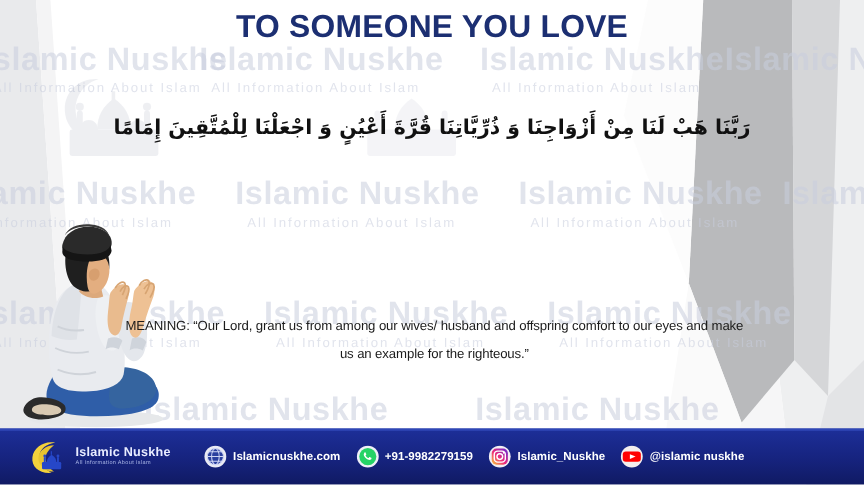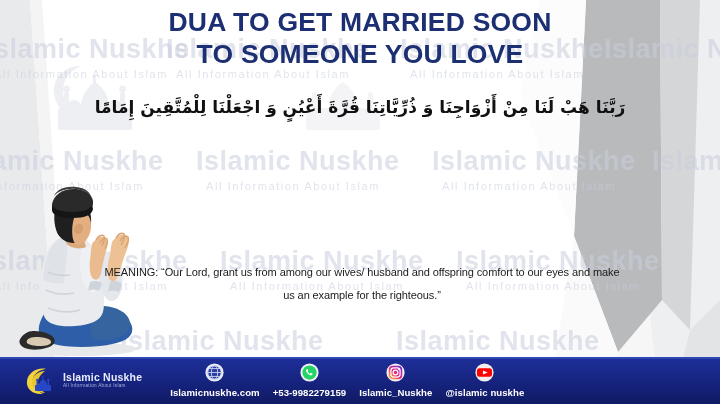--- a/index.html
+++ b/index.html
@@ -154,21 +154,21 @@
     letter-spacing: .3px;
     display: block;
     margin-top: 1px;
   }
   .f-items {
     display: flex;
     align-items: center;
     margin-left: 28px;
     gap: 13px;
   }
-  .f-item { display: flex; align-items: center; gap: 5px; flex-direction: column; }
+  .f-item { display: flex; align-items: center; gap: 5px; }
   .f-item-label {
     color: #ffffff;
     font-size: 9.6px;
     font-weight: 700;
     letter-spacing: .05px;
     white-space: nowrap;
   }
   .f-ico { width: 19px; height: 19px; flex: 0 0 19px; }
 </style>
 </head>
@@ -241,21 +241,20 @@
       <g fill="#9aa0b4">
         <rect x="20" y="56" width="74" height="22" rx="2"></rect>
         <path d="M57 30c9 6 14 14 14 26H43c0-12 5-20 14-26z"></path>
         <rect x="26" y="40" width="5" height="18" rx="2.5"></rect>
         <rect x="82" y="40" width="5" height="18" rx="2.5"></rect>
       </g>
     </svg>
   </div>
 
   <div class="title-block">
-    <span class="title-line">DUA TO GET MARRIED SOON</span>
     <span class="title-line">TO SOMEONE YOU LOVE</span>
   </div>
 
   <div class="arabic">رَبَّنَا هَبْ لَنَا مِنْ أَزْوَاجِنَا وَ ذُرِّيَّاتِنَا قُرَّةَ أَعْيُنٍ وَ اجْعَلْنَا لِلْمُتَّقِينَ إِمَامًا</div>
 
 
   <div class="meaning-block">MEANING: “Our Lord, grant us from among our wives/ husband and offspring comfort to our eyes and make us an example for the righteous.”</div>
 
   <svg class="man" viewBox="0 0 150 172">
 
@@ -336,21 +335,21 @@
         </svg>
         <span class="f-item-label">Islamicnuskhe.com</span>
       </div>
 
       <div class="f-item">
         <svg class="f-ico" viewBox="0 0 24 24">
           <circle cx="12" cy="12" r="11.5" fill="#eef0f7"></circle>
           <circle cx="12" cy="12" r="9" fill="#25d366"></circle>
           <path d="M8.6 7.6c.3-.1.8-.2 1 .2.2.4.7 1.5.8 1.7.1.2 0 .4-.1.6-.2.2-.4.5-.5.6-.1.1-.2.3-.1.5.5.9 1.4 1.8 2.5 2.3.3.1.5.1.6-.1.2-.2.5-.6.6-.8.2-.2.4-.2.6-.1.3.1 1.4.7 1.6.8.2.1.3.2.3.4 0 .7-.5 1.5-1.1 1.7-.7.3-1.8.2-3.4-.7-2-1.1-3.2-3-3.4-3.5-.3-.7-.4-1.5-.1-2.2.2-.6.5-1 .7-1.2z" fill="#ffffff"></path>
         </svg>
-        <span class="f-item-label">+53-9982279159</span>
+        <span class="f-item-label">+91-9982279159</span>
       </div>
 
       <div class="f-item">
         <svg class="f-ico" viewBox="0 0 24 24">
           <circle cx="12" cy="12" r="11.5" fill="#f2eef3"></circle>
           <defs>
             <linearGradient id="ig" x1="0" y1="1" x2="1" y2="0">
               <stop offset="0%" stop-color="#f9ce34"></stop>
               <stop offset="45%" stop-color="#ee2a7b"></stop>
               <stop offset="100%" stop-color="#6228d7"></stop>

